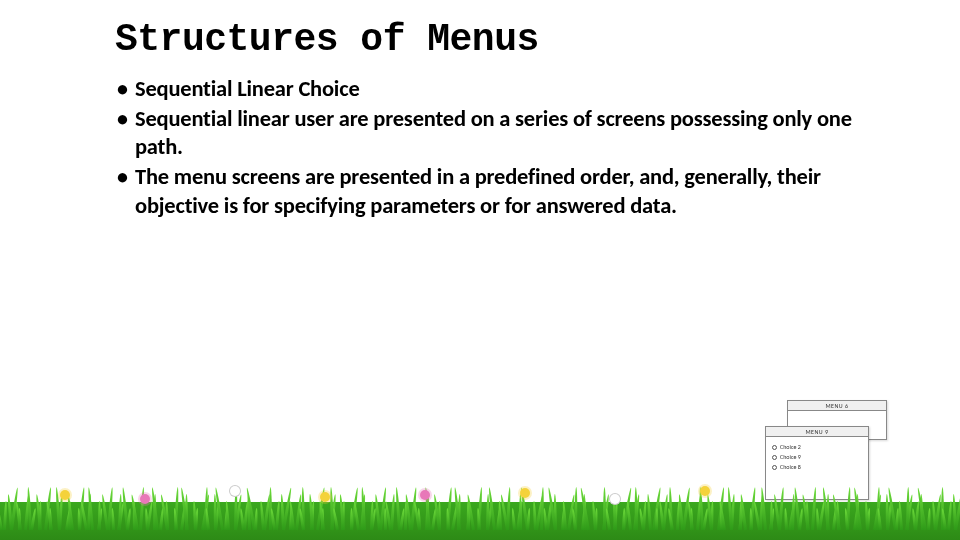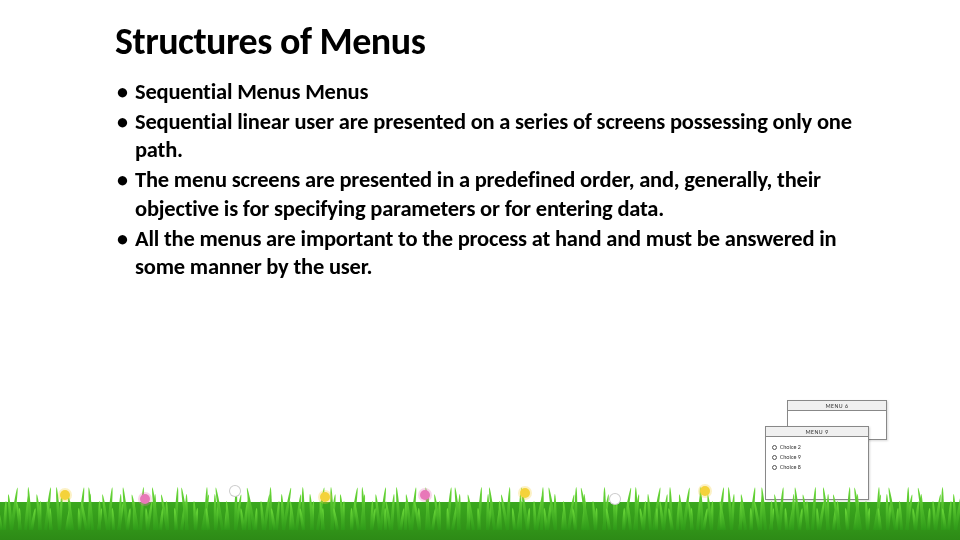--- a/index.html
+++ b/index.html
@@ -1,19 +1,19 @@
 <!DOCTYPE html>
 <html><head>
 <meta charset="utf-8">
 <style>
   * { margin: 0; padding: 0; box-sizing: border-box; }
   html, body { width: 960px; height: 540px; overflow: hidden; font-family: Calibri, "Segoe UI", Arial, sans-serif; background: #fff; }
   .slide { position: relative; width: 960px; height: 540px; background: #fff; }
   .content { position: absolute; left: 115px; top: 18px; width: 740px; }
-  .title { font-size: 38px; font-weight: 700; color: #000; letter-spacing: -0.5px; margin-bottom: 14px; }
+  .title { font-size: 38px; font-weight: 700; color: #000; letter-spacing: -0.5px; margin-bottom: 14px; font-family: Liberation Mono, monospace; }
   ul.bullets { list-style: none; }
   ul.bullets li { position: relative; padding-left: 20px; font-size: 22.5px; line-height: 1.25; font-weight: 700; color: #000; margin-bottom: 2px; letter-spacing: -0.2px; }
   ul.bullets li::before { content: "•"; position: absolute; left: 2px; top: 0; font-size: 22px; }
 
   
   .grass-band { position: absolute; left: 0; right: 0; bottom: 0; height: 70px; overflow: hidden; }
   .grass-base { position: absolute; left: 0; right: 0; bottom: 0; height: 38px; background: linear-gradient(#3aa81e, #2d8a16); }
   .blade { position: absolute; bottom: 10px; width: 3px; background: linear-gradient(#6edc3b, #2e9a18); border-radius: 50% 50% 0 0 / 80% 80% 0 0; transform-origin: bottom center; }
   .flower { position: absolute; bottom: 40px; width: 10px; height: 10px; border-radius: 50%; background: #f4d23a; box-shadow: 0 0 0 2px rgba(244,210,58,.3); }
   .flower.pink { background: #e878b8; box-shadow: 0 0 0 2px rgba(232,120,184,.3); }
@@ -31,24 +31,23 @@
   .dlg1 { top: 48px; right: 36px; width: 104px; height: 74px; }
 </style>
 </head>
 <body>
 
 <div class="slide">
 
   <div class="content">
     <h1 class="title">Structures of Menus</h1>
     <ul class="bullets">
-      <li>Sequential Menus Menus</li>
+      <li>Sequential Linear Choice</li>
       <li>Sequential linear user are presented on a series of screens possessing only one path.</li>
-      <li>The menu screens are presented in a predefined order, and, generally, their objective is for specifying parameters or for entering data.</li>
-      <li>All the menus are important to the process at hand and must be answered in some manner by the user.</li>
+      <li>The menu screens are presented in a predefined order, and, generally, their objective is for specifying parameters or for answered data.</li>
     </ul>
   </div>
 
   <div class="dialogs">
     <div class="dlg dlg2">
       <div class="titlebar">MENU 6</div>
     </div>
     <div class="dlg dlg1">
       <div class="titlebar">MENU 9</div>
       <div class="body">

